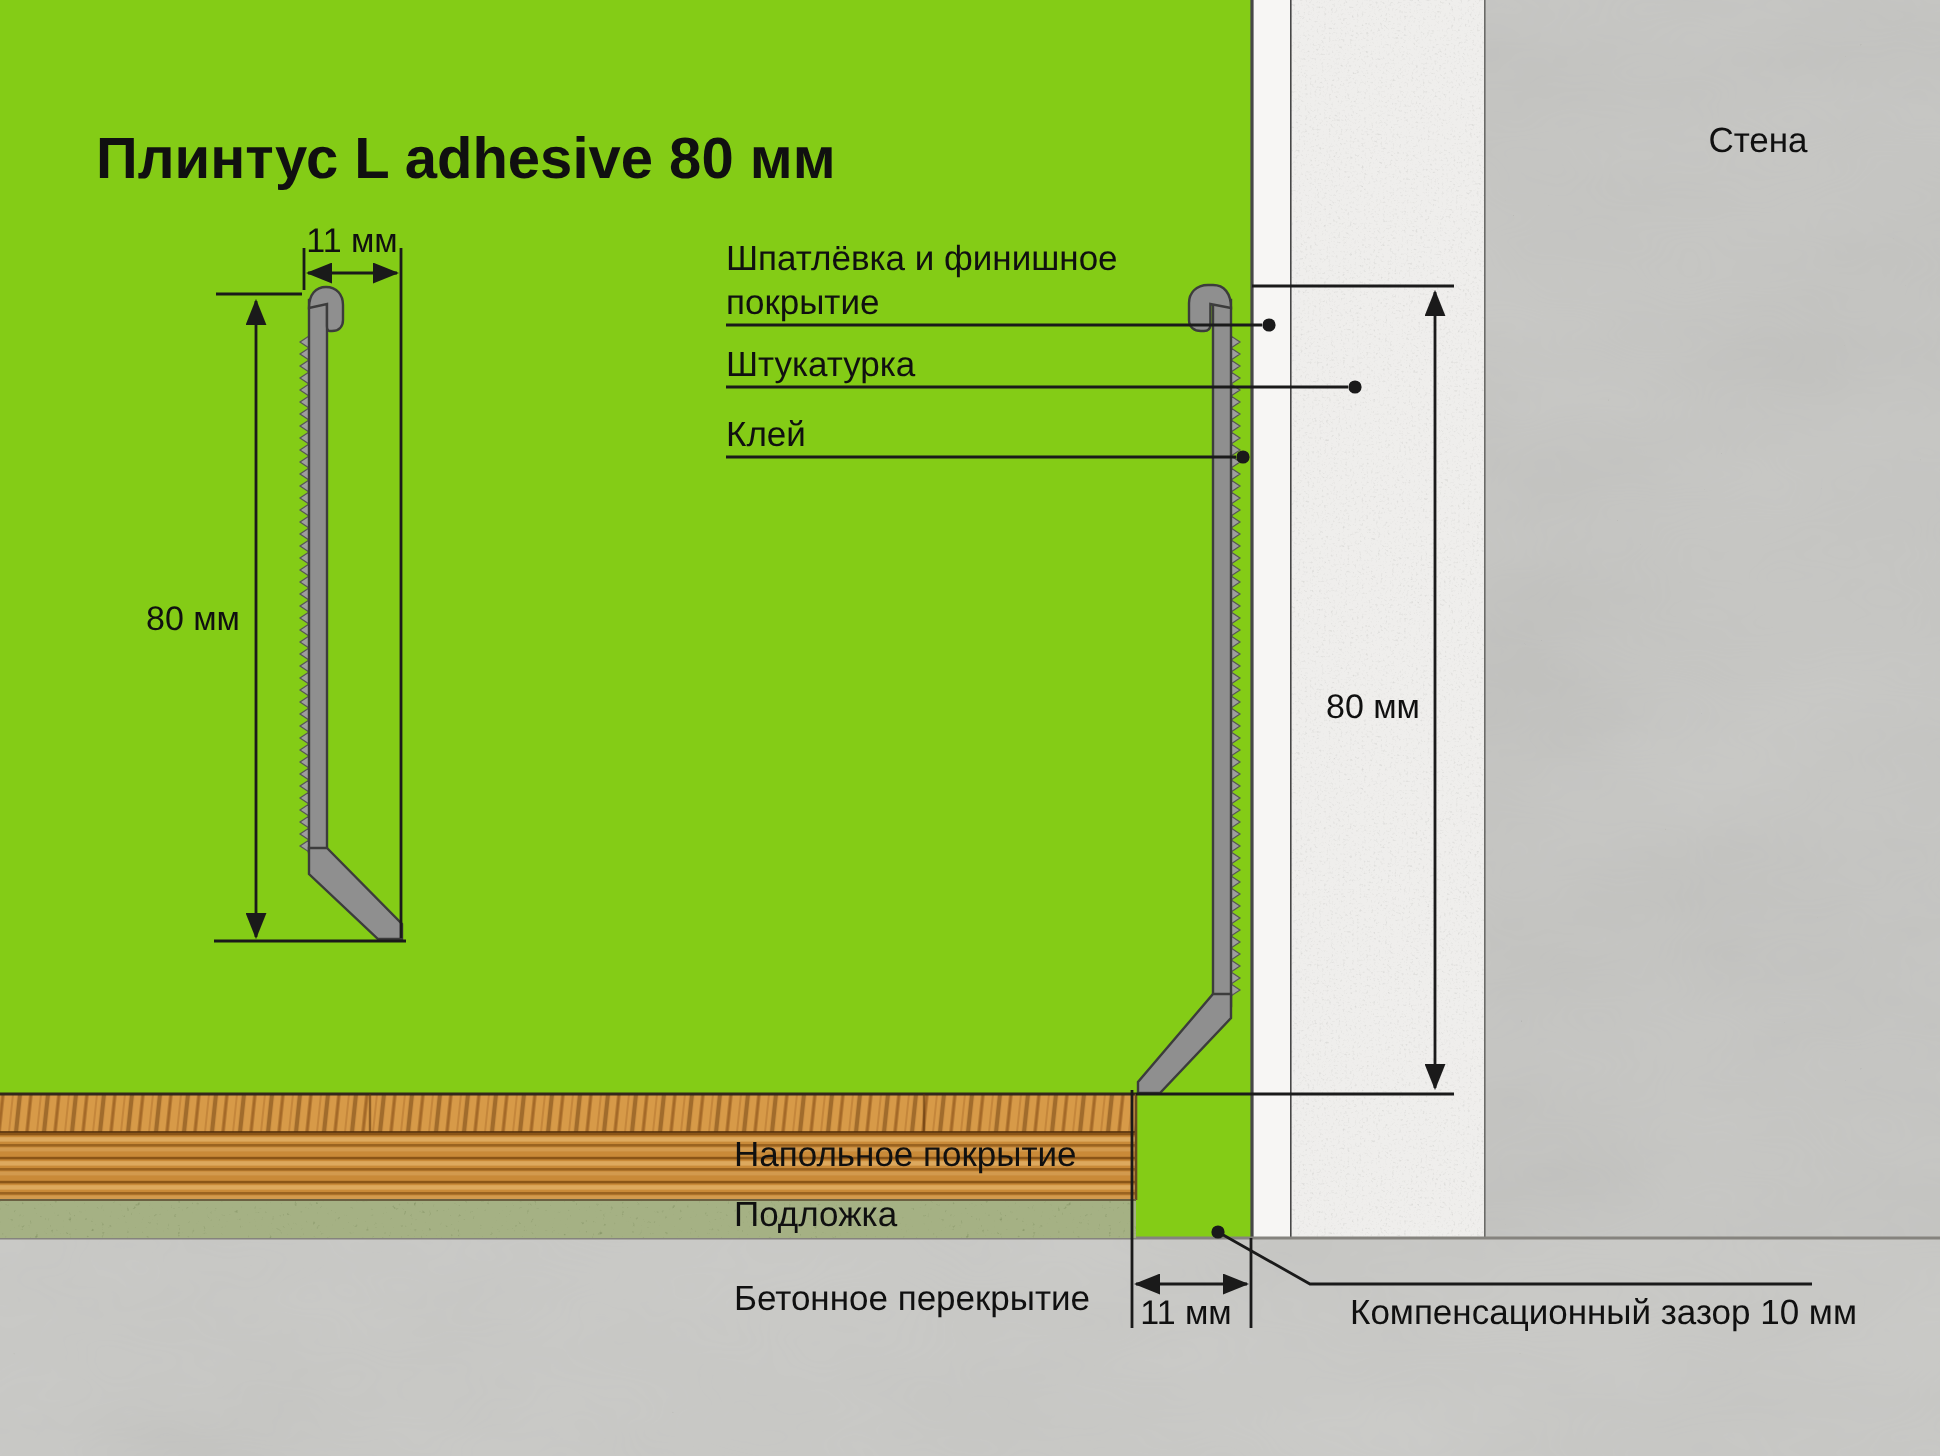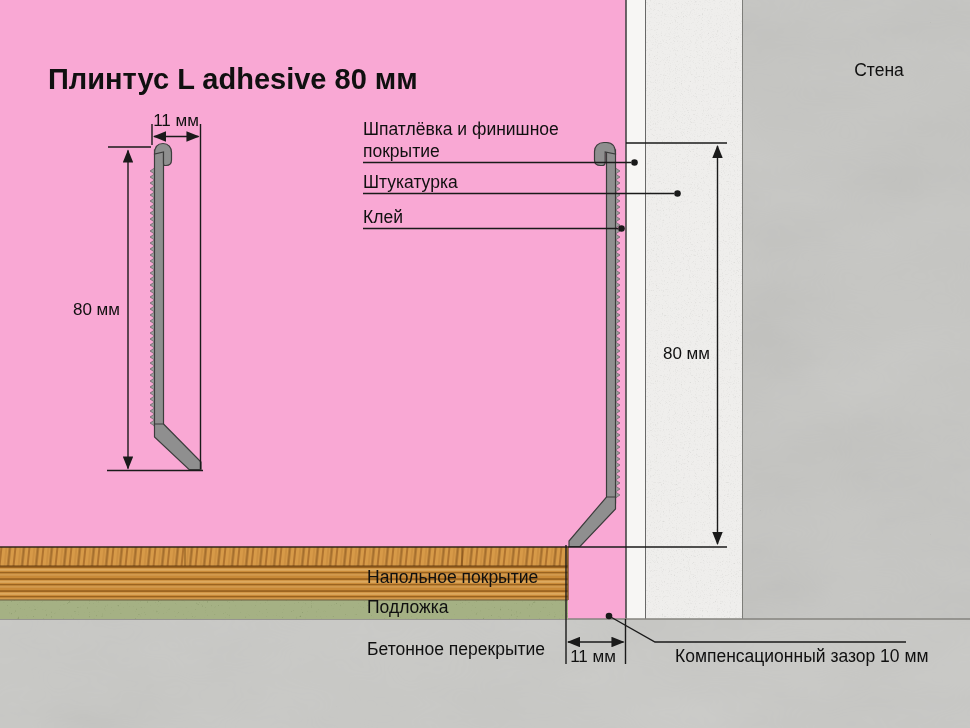--- a/index.html
+++ b/index.html
@@ -1,16 +1,16 @@
 <!DOCTYPE html>
 <html><head>
 <meta charset="utf-8">
 <style>
   html,body{margin:0;padding:0;background:#ffffff;}
-  .stage{position:relative;width:970px;height:728px;background:#f9a8d4;overflow:hidden;
+  .stage{position:relative;width:970px;height:728px;background:#84cc16;overflow:hidden;
          font-family:"Liberation Sans",sans-serif;}
   svg{position:absolute;left:0;top:0;display:block;}
   text{font-family:"Liberation Sans",sans-serif;fill:#101010;}
 </style>
 </head>
 <body>
 
 <div class="stage">
 <svg width="970" height="728" viewBox="0 0 970 728">
   <defs>

